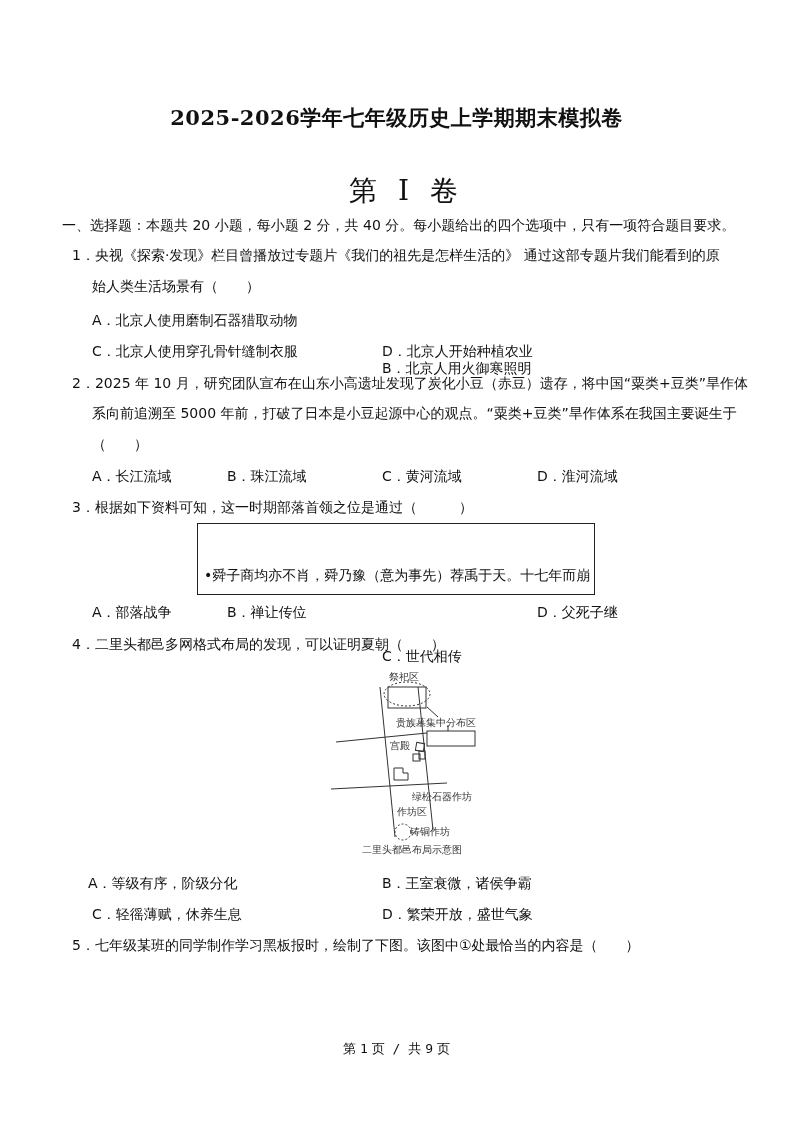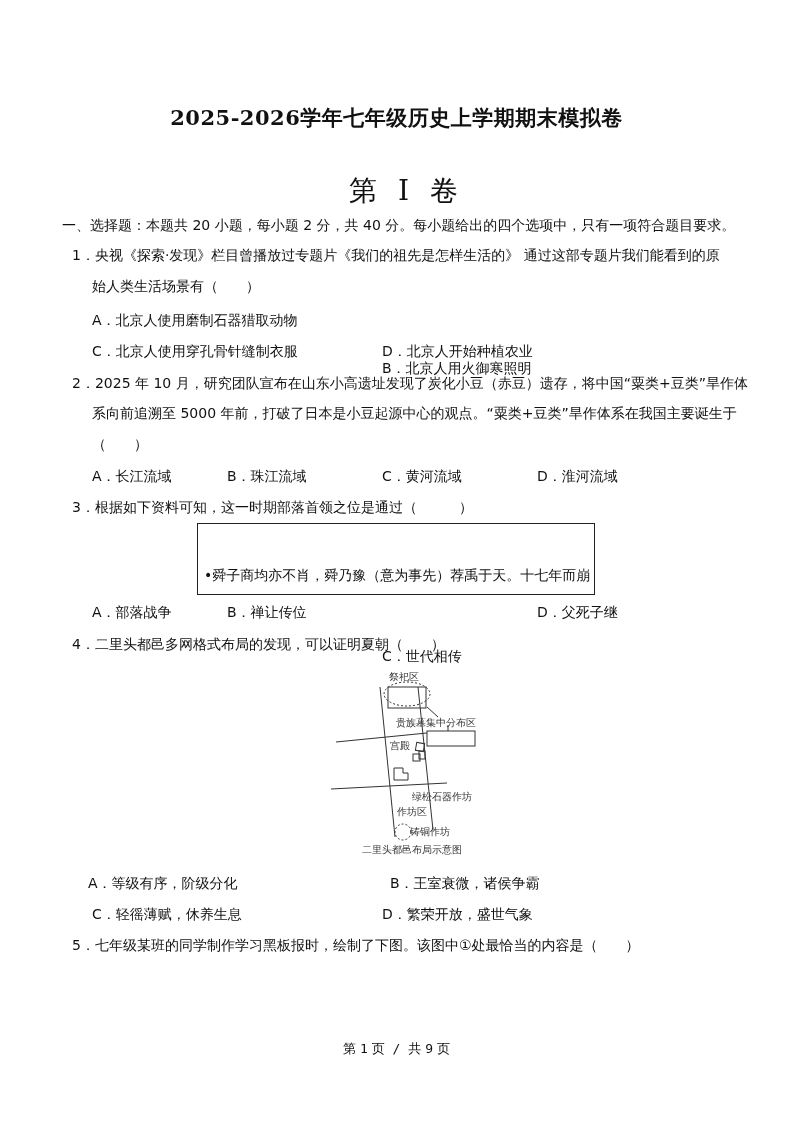--- a/index.html
+++ b/index.html
@@ -108,21 +108,21 @@
           <text x="60" y="84">宫殿</text>
           <text x="82" y="135">绿松石器作坊</text>
           <text x="67" y="150">作坊区</text>
           <text x="80" y="170">铸铜作坊</text>
           <text x="32" y="188">二里头都邑布局示意图</text>
         </g>
       </svg>
     </div>
 
     <div class="opt" style="top:875px; left:88px;"><span>A．</span><span>等级有序，阶级分化</span></div>
-    <div class="opt" style="top:875px; left:382px;margin-left:8px;"><span>B．</span><span>王室衰微，诸侯争霸</span></div>
+    <div class="opt" style="top:875px; left:382px;"><span>B．</span><span>王室衰微，诸侯争霸</span></div>
     <div class="opt" style="top:906px; left:92px;"><span>C．</span><span>轻徭薄赋，休养生息</span></div>
     <div class="opt" style="top:906px; left:382px;"><span>D．</span><span>繁荣开放，盛世气象</span></div>
   </div>
 
   <div>
     <div class="line" style="top:937px;">
       <span>5．</span><span>七年级某班的同学制作学习黑板报时，绘制了下图。该图中①处最恰当的内容是（　　）</span>
     </div>
   </div>
 

